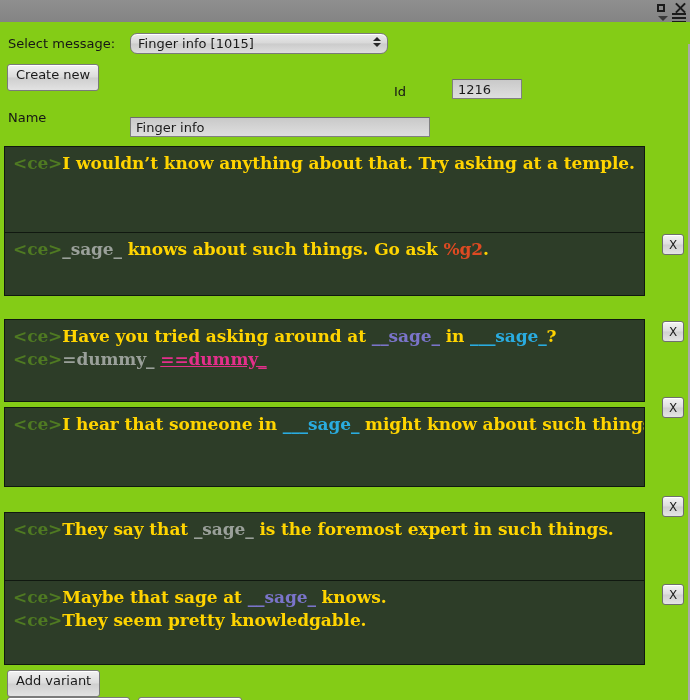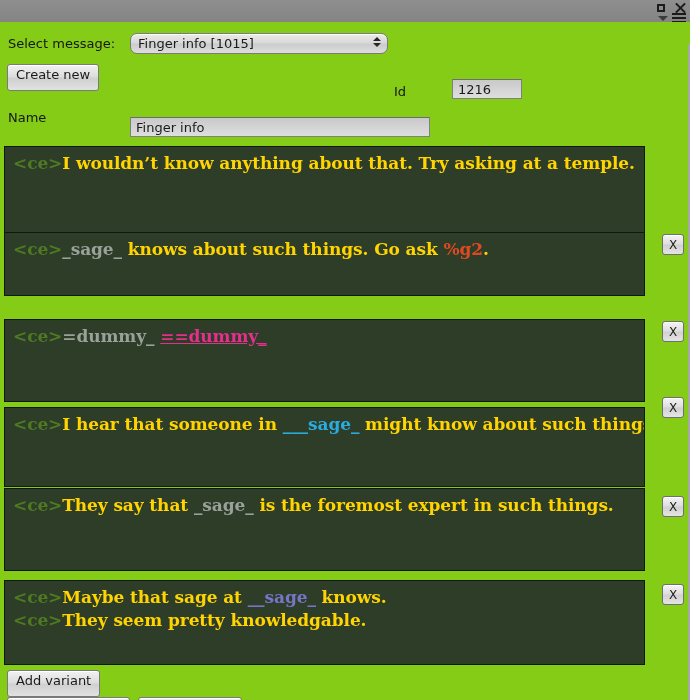--- a/index.html
+++ b/index.html
@@ -238,28 +238,29 @@
 
     <div id="variants-host">
         <div class="variant" style="top: 124px; height: 101px;">
           <div class="vline"><span class="c-tag">&lt;ce&gt;</span><span class="c-text">I wouldn’t know anything about that. Try asking at a temple.</span></div>
         </div>
         <div class="variant" style="top: 210px; height: 64px;">
           <div class="vline"><span class="c-tag">&lt;ce&gt;</span><span class="c-gray">_sage_ </span><span class="c-text">knows about such things. Go ask </span><span class="c-org">%g2</span><span class="c-text">.</span></div>
         </div>
         <div class="delbtn" style="top: 212px;">X</div>
         <div class="variant" style="top: 297px; height: 83px;">
+          <div class="vline"><span class="c-tag">&lt;ce&gt;</span><span class="c-text">Have you tried asking around at </span><span class="c-pur">__sage_</span><span class="c-text"> in </span><span class="c-cyan">___sage_</span><span class="c-text">?</span></div>
           <div class="vline"><span class="c-tag">&lt;ce&gt;</span><span class="c-gray">=dummy_</span><span class="c-text"> </span><span class="c-pink">==dummy_</span></div>
         </div>
         <div class="delbtn" style="top: 299px;">X</div>
         <div class="variant" style="top: 385px; height: 80px;">
           <div class="vline"><span class="c-tag">&lt;ce&gt;</span><span class="c-text">I hear that someone in </span><span class="c-cyan">___sage_</span><span class="c-text"> might know about such things.</span></div>
         </div>
         <div class="delbtn" style="top: 375px;">X</div>
-        <div class="variant" style="top: 466px; height: 83px;">
+        <div class="variant" style="top: 490px; height: 83px;">
           <div class="vline"><span class="c-tag">&lt;ce&gt;</span><span class="c-text">They say that </span><span class="c-gray">_sage_</span><span class="c-text"> is the foremost expert in such things.</span></div>
         </div>
         <div class="delbtn" style="top: 474px;">X</div>
         <div class="variant" style="top: 558px; height: 85px;">
           <div class="vline"><span class="c-tag">&lt;ce&gt;</span><span class="c-text">Maybe that sage at </span><span class="c-pur">__sage_</span><span class="c-text"> knows.</span></div>
           <div class="vline"><span class="c-tag">&lt;ce&gt;</span><span class="c-text">They seem pretty knowledgable.</span></div>
         </div>
         <div class="delbtn" style="top: 562px;">X</div>
       </div>
 

